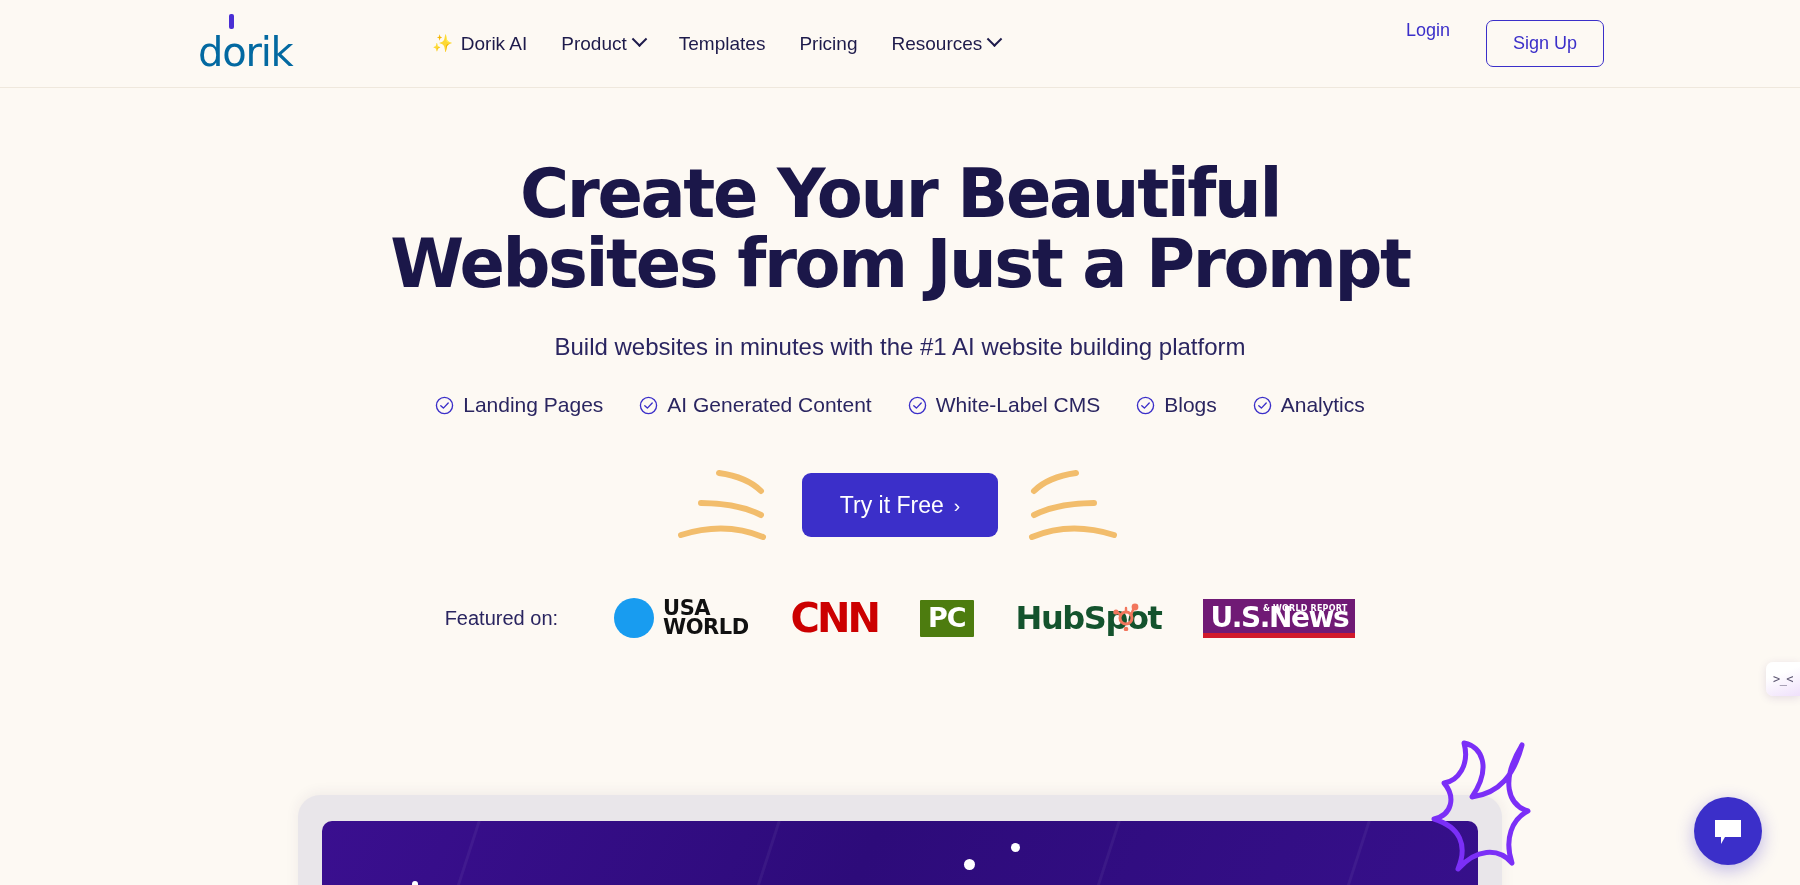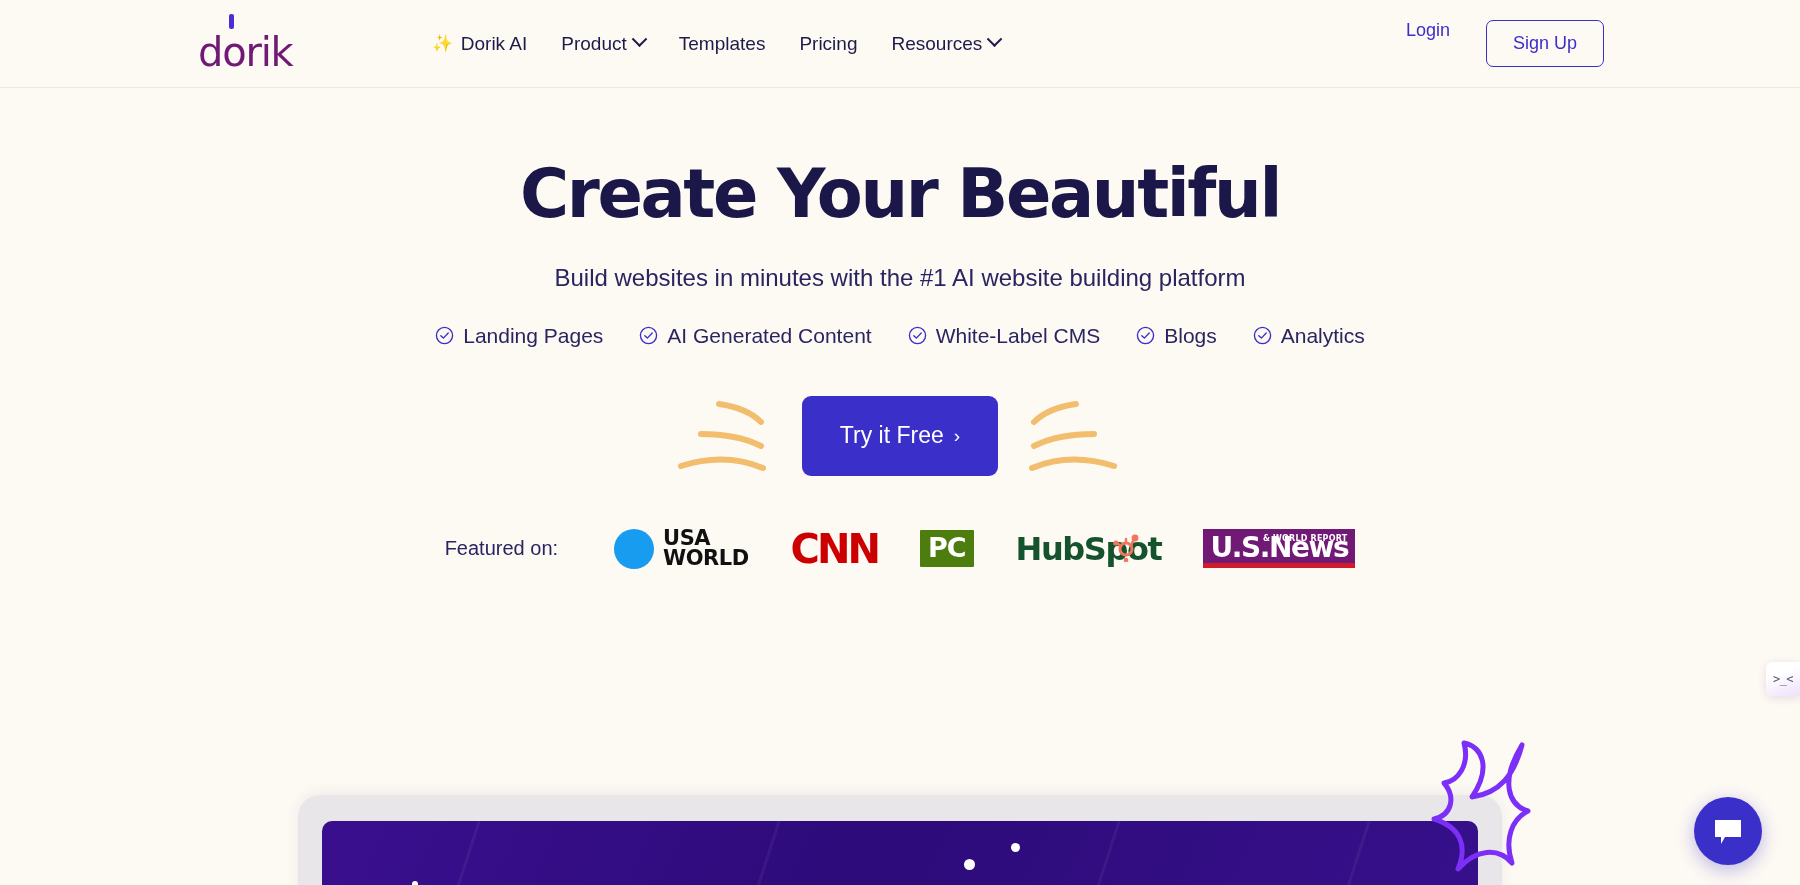--- a/index.html
+++ b/index.html
@@ -33,21 +33,21 @@
   .brand {
     display: flex;
     align-items: flex-end;
     position: relative;
     text-decoration: none;
   }
   .brand-word {
     font-size: 40px;
     font-weight: 500;
     letter-spacing: -1.2px;
-    color: #701a75;
+    color: #0369a1;
     line-height: 1;
     font-family: "DejaVu Sans", sans-serif;
     margin-top: 16px;
   }
   .brand-tick {
     position: absolute;
     width: 5px;
     height: 15px;
     border-radius: 2px;
     background: #4a2fd4;
@@ -156,21 +156,21 @@
     align-items: center;
   }
   .cta-btn {
     background: #3b2fc9;
     color: #fff;
     border: none;
     border-radius: 9px;
     font-size: 23px;
     font-family: inherit;
     padding: 0 38px;
-    height: 80px;
+    height: 64px;
     display: inline-flex;
     align-items: center;
     gap: 10px;
     cursor: pointer;
   }
   .cta-arrow { font-size: 19px; line-height: 1; }
 
   .swoosh { position: absolute; top: 0; pointer-events: none; }
   .swoosh-left  { left: 50%; margin-left: -225px; }
   .swoosh-right { left: 50%; margin-left: 110px; }
@@ -397,20 +397,21 @@
     <a class="login-link" href="#">Login</a>
     <button class="signup-btn">Sign Up</button>
   </div>
 
 </header>
 
 <main class="hero">
 
   <h1 class="hero-title">
     <span class="line">Create Your Beautiful</span>
+    <span class="line">Websites from Just a Prompt</span>
   </h1>
 
   <p class="hero-sub">Build websites in minutes with the #1 AI website building platform</p>
 
   <div class="feature-row">
 
     <div class="feature-item">
       <svg class="check-icon" width="19" height="19" viewBox="0 0 24 24">
         <circle cx="12" cy="12" r="10.2" fill="none" stroke="#3b2fc9" stroke-width="1.7"></circle>
         <path d="M7.3 12.2 L10.6 15.3 L16.7 8.8" fill="none" stroke="#3b2fc9" stroke-width="1.7" stroke-linecap="round" stroke-linejoin="round"></path>

